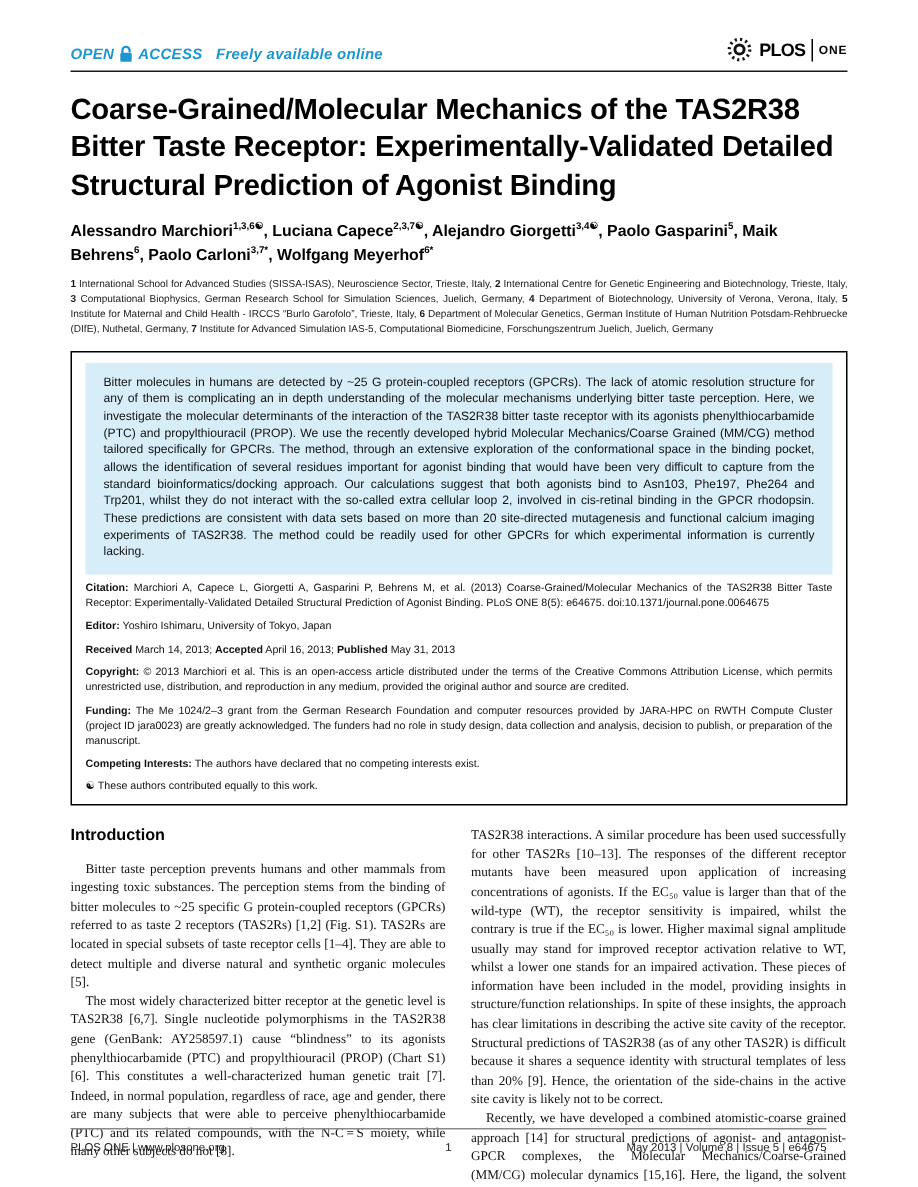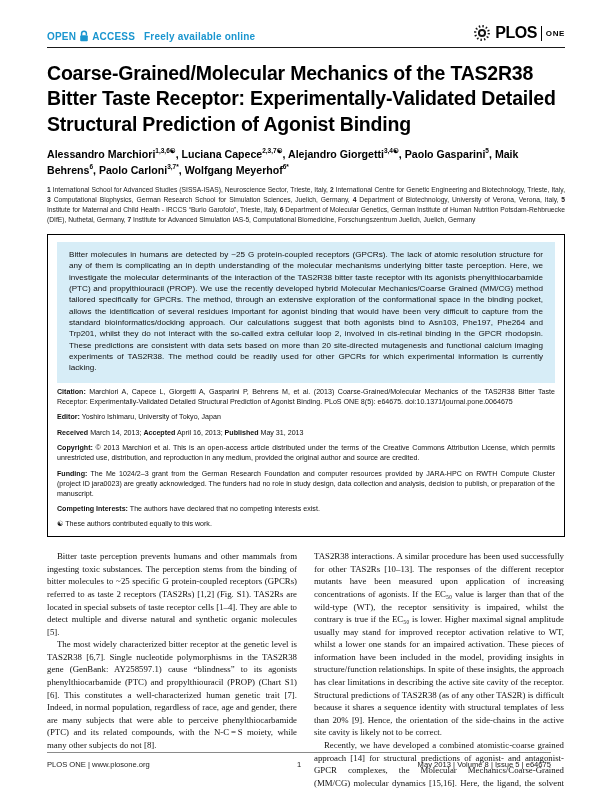--- a/index.html
+++ b/index.html
@@ -2,26 +2,26 @@
 <html><head>
 <meta charset="utf-8">
 <style>
   html,body{margin:0;padding:0;background:#ffffff;}
   .page{width:612px;height:791px;box-sizing:border-box;position:relative;background:#fff;
         font-family:"Liberation Sans",sans-serif;color:#141414;padding:24px 47px 0 47px;overflow:hidden;}
 
   
   .hdr{display:flex;justify-content:space-between;align-items:flex-end;
        border-bottom:1.5px solid #1a1a1a;padding-bottom:5px;}
-  .hdr-left{display:flex;align-items:center;color:#1b96cf;font-weight:bold;font-size:10px;letter-spacing:.2px;}
+  .hdr-left{display:flex;align-items:center;color:#1b96cf;font-weight:bold;font-size:10px;letter-spacing:.2px;font-style:italic;}
   .hdr-left .lock{margin:0 3px;display:inline-flex;}
   .hdr-left .freely{margin-left:9px;}
   .brand{display:flex;align-items:center;}
   .brand .gear{margin-right:4px;display:inline-flex;}
-  .brand .plos{font-size:16px;font-weight:bold;letter-spacing:-.5px;color:#000;}
+  .brand .plos{font-size:12px;font-weight:bold;letter-spacing:-.5px;color:#000;}
   .brand .bar{width:1px;height:15px;background:#000;margin:0 4px;}
   .brand .one{font-size:8px;font-weight:bold;color:#000;letter-spacing:.6px;}
 
   
   .title{margin-top:13px;font-size:19.5px;font-weight:bold;line-height:1.3;color:#000;letter-spacing:-.2px;}
   .authors{margin-top:9px;font-size:10.6px;font-weight:bold;line-height:1.55;color:#000;}
   .authors sup{font-size:6.5px;font-weight:bold;}
   .affils{margin-top:6px;font-size:6.7px;line-height:1.5;text-align:justify;color:#1a1a1a;}
   .affils b{font-weight:bold;}
 
@@ -99,20 +99,21 @@
     <div class="meta-line"><b>Editor:</b><span> Yoshiro Ishimaru, University of Tokyo, Japan</span></div>
     <div class="meta-line"><b>Received</b><span> March 14, 2013; </span><b>Accepted</b><span> April 16, 2013; </span><b>Published</b><span> May 31, 2013</span></div>
     <div class="meta-line"><b>Copyright:</b><span> © 2013 Marchiori et al. This is an open-access article distributed under the terms of the Creative Commons Attribution License, which permits unrestricted use, distribution, and reproduction in any medium, provided the original author and source are credited.</span></div>
     <div class="meta-line"><b>Funding:</b><span> The Me 1024/2–3 grant from the German Research Foundation and computer resources provided by JARA-HPC on RWTH Compute Cluster (project ID jara0023) are greatly acknowledged. The funders had no role in study design, data collection and analysis, decision to publish, or preparation of the manuscript.</span></div>
     <div class="meta-line"><b>Competing Interests:</b><span> The authors have declared that no competing interests exist.</span></div>
     <div class="meta-line">☯ These authors contributed equally to this work.</div>
   </div>
 
   <div class="body-cols">
     <div class="col">
+      <h2>Introduction</h2>
       <p>Bitter taste perception prevents humans and other mammals from ingesting toxic substances. The perception stems from the binding of bitter molecules to ~25 specific G protein-coupled receptors (GPCRs) referred to as taste 2 receptors (TAS2Rs) [1,2] (Fig. S1). TAS2Rs are located in special subsets of taste receptor cells [1–4]. They are able to detect multiple and diverse natural and synthetic organic molecules [5].</p>
       <p><span>The most widely characterized bitter receptor at the genetic level is TAS2R38 [6,7]. Single nucleotide polymorphisms in the </span><span class="gene">TAS2R38</span><span> gene (GenBank: AY258597.1) cause “blindness” to its agonists phenylthiocarbamide (PTC) and propylthiouracil (PROP) (Chart S1) [6]. This constitutes a well-characterized human genetic trait [7]. Indeed, in normal population, regardless of race, age and gender, there are many subjects that were able to perceive phenylthiocarbamide (PTC) and its related compounds, with the N-C = S moiety, while many other subjects do not [8].</span></p>
 
     </div>
     <div class="col">
       <p class="noindent">TAS2R38 interactions. A similar procedure has been used successfully for other TAS2Rs [10–13]. The responses of the different receptor mutants have been measured upon application of increasing concentrations of agonists. If the EC₅₀ value is larger than that of the wild-type (WT), the receptor sensitivity is impaired, whilst the contrary is true if the EC₅₀ is lower. Higher maximal signal amplitude usually may stand for improved receptor activation relative to WT, whilst a lower one stands for an impaired activation. These pieces of information have been included in the model, providing insights in structure/function relationships. In spite of these insights, the approach has clear limitations in describing the active site cavity of the receptor. Structural predictions of TAS2R38 (as of any other TAS2R) is difficult because it shares a sequence identity with structural templates of less than 20% [9]. Hence, the orientation of the side-chains in the active site cavity is likely not to be correct.</p>
       <p>Recently, we have developed a combined atomistic-coarse grained approach [14] for structural predictions of agonist- and antagonist- GPCR complexes, the Molecular Mechanics/Coarse-Grained (MM/CG) molecular dynamics [15,16]. Here, the ligand, the solvent surrounding it and the binding cavity are represented with an atomistic force field, while the rest of the protein frame is</p>
     </div>
   </div>
 

